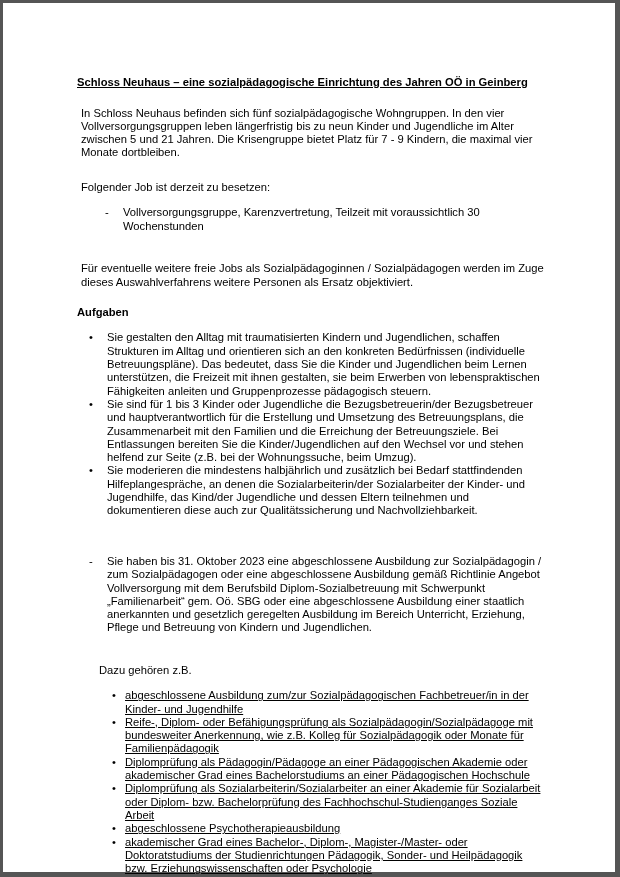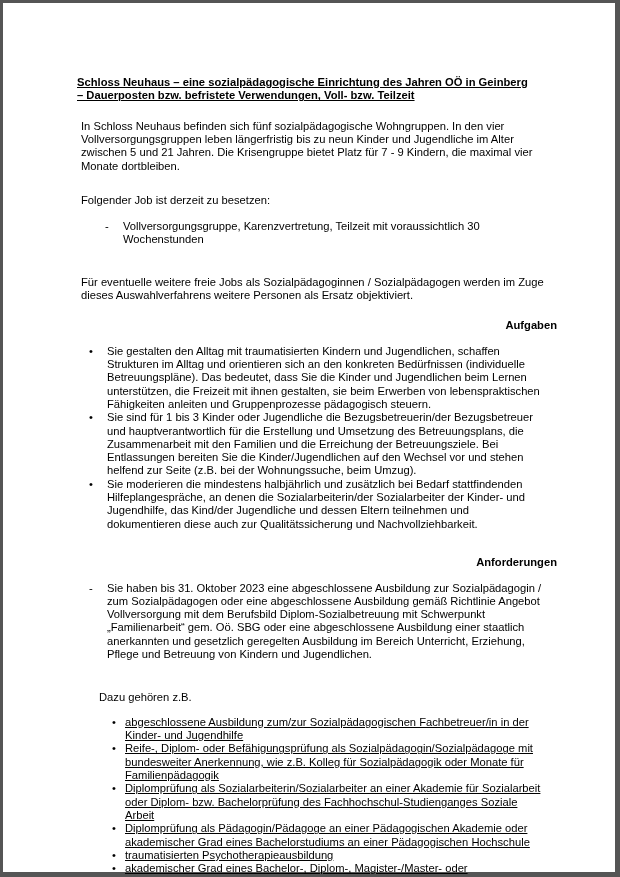--- a/index.html
+++ b/index.html
@@ -12,40 +12,39 @@
     background: #ffffff;
   }
   .page {
     position: absolute; left: 74px; top: 73px; width: 480px;
     font-family: "Liberation Sans", sans-serif;
     font-size: 11.2px; line-height: 13.3px; color: #000;
   }
   .title { font-weight: bold; text-decoration: underline; margin: 0; }
   p { margin: 4px; }
   .gap { height: 13.3px; }
-  .h { font-weight: bold; margin: 0; text-align: right; }
+  .h { font-weight: bold; margin: 0; }
   ul.dash, ul.bullet, ul.sub { list-style: none; margin: 12px; padding: 0; }
   ul.dash li { position: relative; padding-left: 18px; }
   ul.dash li::before { content: "-"; position: absolute; left: 0; }
   ul.dash.indent li { padding-left: 34px; }
   ul.dash.indent li::before { left: 16px; }
   ul.bullet li { position: relative; padding-left: 18px; }
   ul.bullet li::before { content: "\2022"; position: absolute; left: 0; }
   .subblock { padding-left: 18px; }
   ul.sub li { position: relative; padding-left: 18px; text-decoration: underline; }
   ul.sub li::before { content: "\2022"; position: absolute; left: 5px; }
 </style>
 </head>
 <body>
 
 <div class="frame">
   <div class="page">
 
     <p class="title">Schloss Neuhaus – eine sozialpädagogische Einrichtung des Jahren OÖ in Geinberg </p>
-    <p class="title">– Dauerposten bzw. befristete Verwendungen, Voll- bzw. Teilzeit</p>
 
     <div class="gap"></div>
     <p>In Schloss Neuhaus befinden sich fünf sozialpädagogische Wohngruppen. In den vier Vollversorgungsgruppen leben längerfristig bis zu neun Kinder und Jugendliche im Alter zwischen 5 und 21 Jahren. Die Krisengruppe bietet Platz für 7 - 9 Kindern, die maximal vier Monate dortbleiben.</p>
 
     <div class="gap"></div>
     <p>Folgender Job ist derzeit zu besetzen:</p>
     <ul class="dash indent">
       <li>Vollversorgungsgruppe, Karenzvertretung, Teilzeit mit voraussichtlich 30 Wochenstunden</li>
     </ul>
 
@@ -54,32 +53,31 @@
 
     <div class="gap"></div>
     <p class="h">Aufgaben</p>
     <ul class="bullet">
       <li>Sie gestalten den Alltag mit traumatisierten Kindern und Jugendlichen, schaffen Strukturen im Alltag und orientieren sich an den konkreten Bedürfnissen (individuelle Betreuungspläne). Das bedeutet, dass Sie die Kinder und Jugendlichen beim Lernen unterstützen, die Freizeit mit ihnen gestalten, sie beim Erwerben von lebenspraktischen Fähigkeiten anleiten und Gruppenprozesse pädagogisch steuern.</li>
       <li>Sie sind für 1 bis 3 Kinder oder Jugendliche die Bezugsbetreuerin/der Bezugsbetreuer und hauptverantwortlich für die Erstellung und Umsetzung des Betreuungsplans, die Zusammenarbeit mit den Familien und die Erreichung der Betreuungsziele. Bei Entlassungen bereiten Sie die Kinder/Jugendlichen auf den Wechsel vor und stehen helfend zur Seite (z.B. bei der Wohnungssuche, beim Umzug).</li>
       <li>Sie moderieren die mindestens halbjährlich und zusätzlich bei Bedarf stattfindenden Hilfeplangespräche, an denen die Sozialarbeiterin/der Sozialarbeiter der Kinder- und Jugendhilfe, das Kind/der Jugendliche und dessen Eltern teilnehmen und dokumentieren diese auch zur Qualitätssicherung und Nachvollziehbarkeit.</li>
     </ul>
 
     <div class="gap"></div>
-    <p class="h">Anforderungen</p>
     <ul class="dash">
       <li>Sie haben bis 31. Oktober 2023 eine abgeschlossene Ausbildung zur Sozialpädagogin / zum Sozialpädagogen oder eine abgeschlossene Ausbildung gemäß Richtlinie Angebot Vollversorgung mit dem Berufsbild Diplom-Sozialbetreuung mit Schwerpunkt „Familienarbeit“ gem. Oö. SBG oder eine abgeschlossene Ausbildung einer staatlich anerkannten und gesetzlich geregelten Ausbildung im Bereich Unterricht, Erziehung, Pflege und Betreuung von Kindern und Jugendlichen.</li>
     </ul>
 
     <div class="gap"></div>
     <div class="subblock">
       <p>Dazu gehören z.B.</p>
       <ul class="sub">
         <li>abgeschlossene Ausbildung zum/zur Sozialpädagogischen Fachbetreuer/in in der Kinder- und Jugendhilfe</li>
         <li>Reife-, Diplom- oder Befähigungsprüfung als Sozialpädagogin/Sozialpädagoge mit bundesweiter Anerkennung, wie z.B. Kolleg für Sozialpädagogik oder Monate für Familienpädagogik</li>
+        <li>Diplomprüfung als Pädagogin/Pädagoge an einer Pädagogischen Akademie oder akademischer Grad eines Bachelorstudiums an einer Pädagogischen Hochschule</li>
         <li>Diplomprüfung als Sozialarbeiterin/Sozialarbeiter an einer Akademie für Sozialarbeit oder Diplom- bzw. Bachelorprüfung des Fachhochschul-Studienganges Soziale Arbeit</li>
-        <li>Diplomprüfung als Pädagogin/Pädagoge an einer Pädagogischen Akademie oder akademischer Grad eines Bachelorstudiums an einer Pädagogischen Hochschule</li>
-        <li>traumatisierten Psychotherapieausbildung</li>
+        <li>abgeschlossene Psychotherapieausbildung</li>
         <li>akademischer Grad eines Bachelor-, Diplom-, Magister-/Master- oder Doktoratstudiums der Studienrichtungen Pädagogik, Sonder- und Heilpädagogik bzw. Erziehungswissenschaften oder Psychologie</li>
       </ul>
     </div>
 
   </div>
 </div>
 
 </body></html>

